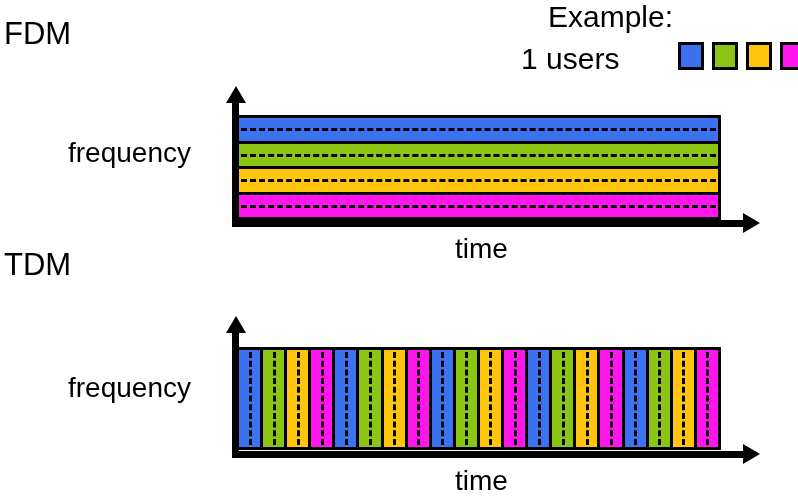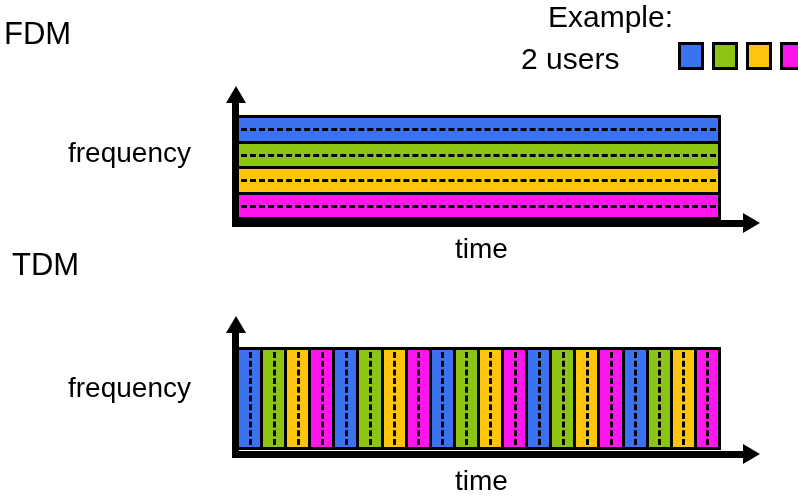--- a/index.html
+++ b/index.html
@@ -20,21 +20,21 @@
   .abs { position: absolute; }
 
   
   .lbl {
     color: #000;
     white-space: nowrap;
     line-height: 1;
     font-weight: 400;
   }
   #fdm-title  { left: 4px;   top: 18px;  font-size: 31px; }
-  #tdm-title  { left: 12px;   top: 249px; font-size: 31px; }
+  #tdm-title  { left: 4px;   top: 249px; font-size: 31px; }
 
   #fdm-freq-label { left: 68px; top: 139px; font-size: 28px; }
   #tdm-freq-label { left: 68px; top: 374px; font-size: 28px; }
 
   #fdm-time-label { left: 455px; top: 235px; font-size: 28px; }
   #tdm-time-label { left: 455px; top: 467px; font-size: 28px; }
 
   #example-title  { left: 548px; top: 2px;  font-size: 30px; }
   #example-users  { left: 521px; top: 44px; font-size: 30px; }
 
@@ -224,20 +224,20 @@
     <div class="tdm-slot" style="background: rgb(255, 196, 12);">
       <div class="dash"></div>
     </div>
     <div class="tdm-slot" style="background: rgb(255, 22, 236);">
       <div class="dash"></div>
     </div>
   </div>
 
 <div class="abs lbl" id="example-title">Example:</div>
 
-<div class="abs lbl" id="example-users">2 users</div>
+<div class="abs lbl" id="example-users">1 users</div>
 
 <div class="abs" id="legend-swatches">
     <div class="swatch" style="background: rgb(58, 114, 240);"></div>
     <div class="swatch" style="background: rgb(140, 196, 20);"></div>
     <div class="swatch" style="background: rgb(255, 196, 12);"></div>
     <div class="swatch" style="background: rgb(255, 22, 236);"></div>
   </div>
 
 </body></html>

